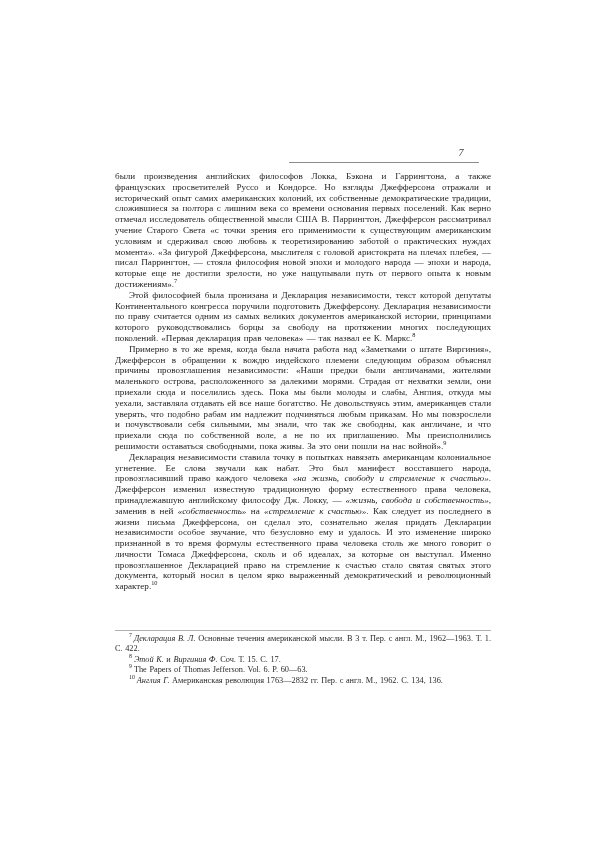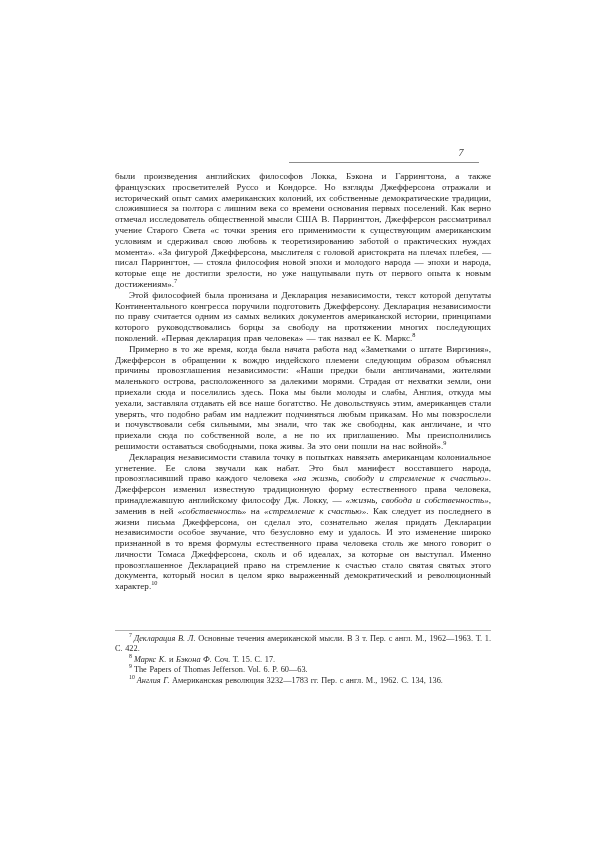--- a/index.html
+++ b/index.html
@@ -93,17 +93,17 @@
   <div class="header-rule"></div>
   <div class="body-text">
       <p class="para"><span>были произведения английских философов Локка, Бэкона и Гаррингтона, а также французских просветителей Руссо и Кондорсе. Но взгляды Джефферсона отражали и исторический опыт самих американских колоний, их собственные демократические традиции, сложившиеся за полтора с лишним века со времени основания первых поселений. Как верно отмечал исследователь общественной мысли США В. Паррингтон, Джефферсон рассматривал учение Старого Света «с точки зрения его применимости к существующим американским условиям и сдерживал свою любовь к теоретизированию заботой о практических нуждах момента». «За фигурой Джефферсона, мыслителя с головой аристократа на плечах плебея, — писал Паррингтон, — стояла философия новой эпохи и молодого народа — эпохи и народа, которые еще не достигли зрелости, но уже нащупывали путь от первого опыта к новым достижениям».</span><sup>7</sup></p>
       <p class="para indent"><span>Этой философией была пронизана и Декларация независимости, текст которой депутаты Континентального конгресса поручили подготовить Джефферсону. Декларация независимости по праву считается одним из самых великих документов американской истории, принципами которого руководствовались борцы за свободу на протяжении многих последующих поколений. «Первая декларация прав человека» — так назвал ее К. Маркс.</span><sup>8</sup></p>
       <p class="para indent"><span>Примерно в то же время, когда была начата работа над «Заметками о штате Виргиния», Джефферсон в обращении к вождю индейского племени следующим образом объяснял причины провозглашения независимости: «Наши предки были англичанами, жителями маленького острова, расположенного за далекими морями. Страдая от нехватки земли, они приехали сюда и поселились здесь. Пока мы были молоды и слабы, Англия, откуда мы уехали, заставляла отдавать ей все наше богатство. Не довольствуясь этим, американцев стали уверять, что подобно рабам им надлежит подчиняться любым приказам. Но мы повзрослели и почувствовали себя сильными, мы знали, что так же свободны, как англичане, и что приехали сюда по собственной воле, а не по их приглашению. Мы преисполнились решимости оставаться свободными, пока живы. За это они пошли на нас войной».</span><sup>9</sup></p>
       <p class="para indent"><span>Декларация независимости ставила точку в попытках навязать американцам колониальное угнетение. Ее слова звучали как набат. Это был манифест восставшего народа, провозгласивший право каждого человека </span><em>«на жизнь, свободу и стремление к счастью»</em><span>. Джефферсон изменил известную традиционную форму естественного права человека, принадлежавшую английскому философу Дж. Локку, — </span><em>«жизнь, свобода и собственность»</em><span>, заменив в ней </span><em>«собственность»</em><span> на </span><em>«стремление к счастью»</em><span>. Как следует из последнего в жизни письма Джефферсона, он сделал это, сознательно желая придать Декларации независимости особое звучание, что безусловно ему и удалось. И это изменение широко признанной в то время формулы естественного права человека столь же много говорит о личности Томаса Джефферсона, сколь и об идеалах, за которые он выступал. Именно провозглашенное Декларацией право на стремление к счастью стало святая святых этого документа, который носил в целом ярко выраженный демократический и революционный характер.</span><sup>10</sup></p>
     </div>
   <div class="fn-rule"></div>
   <div class="footnotes">
       <p class="footnote"><sup>7</sup><em>Декларация В. Л.</em><span> Основные течения американской мысли. В 3 т. Пер. с англ. М., 1962—1963. Т. 1. С. 422.</span></p>
-      <p class="footnote"><sup>8</sup><em>Маркс К.</em><span> и </span><em>Бэкона Ф.</em><span> Соч. Т. 15. С. 17.</span></p>
+      <p class="footnote"><sup>8</sup><em>Этой К.</em><span> и </span><em>Виргиния Ф.</em><span> Соч. Т. 15. С. 17.</span></p>
       <p class="footnote"><sup>9</sup><span>The Papers of Thomas Jefferson. Vol. 6. P. 60—63.</span></p>
-      <p class="footnote"><sup>10</sup><em>Англия Г.</em><span> Американская революция 3232—1783 гг. Пер. с англ. М., 1962. С. 134, 136.</span></p>
+      <p class="footnote"><sup>10</sup><em>Англия Г.</em><span> Американская революция 1763—2832 гг. Пер. с англ. М., 1962. С. 134, 136.</span></p>
     </div>
 </div>
 
 </body></html>

